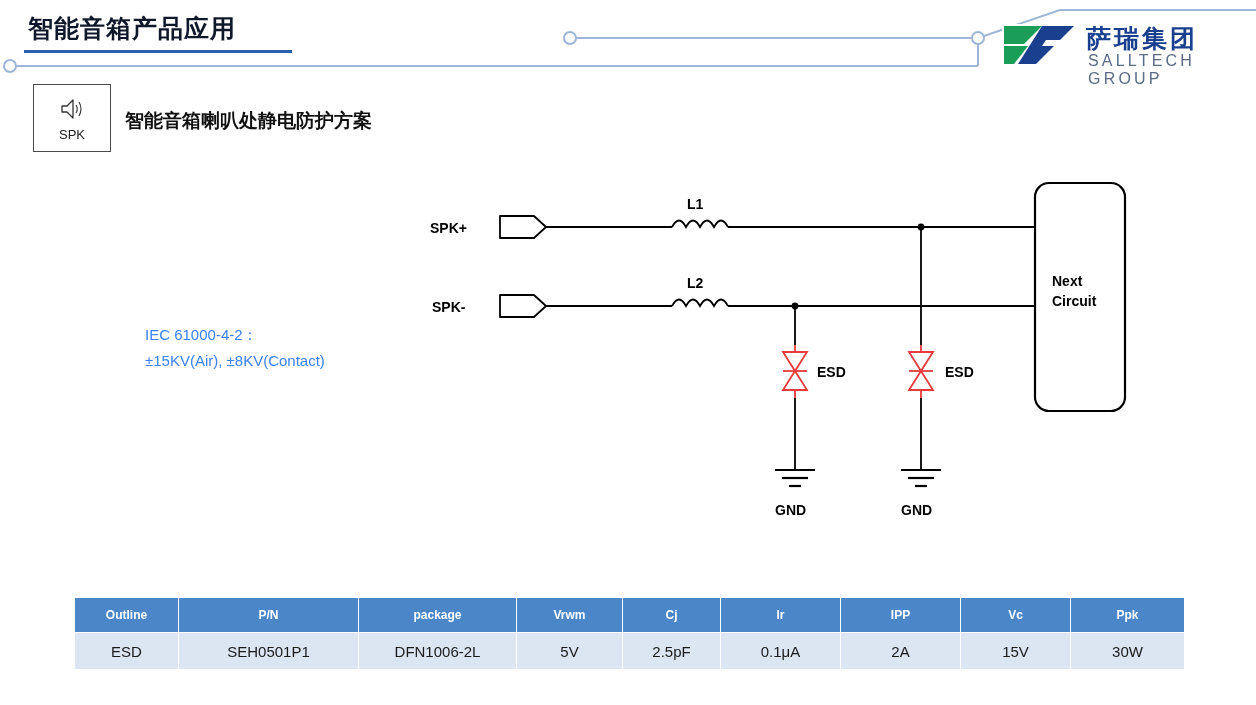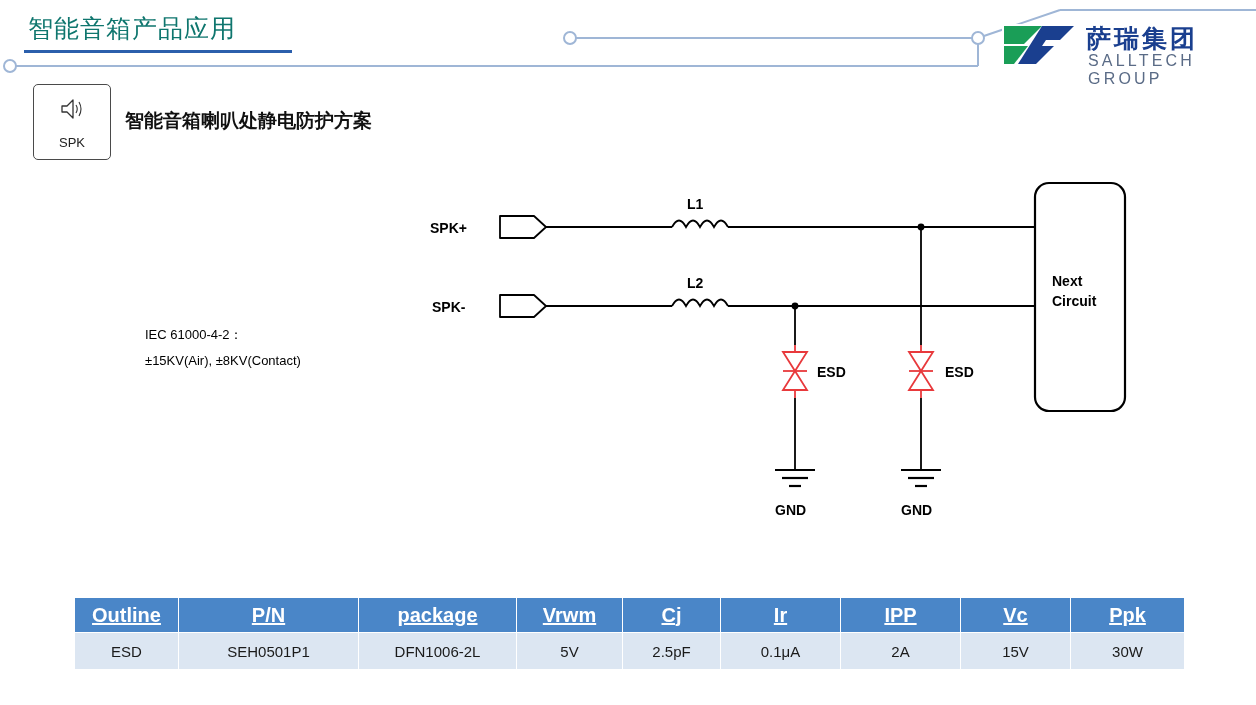--- a/index.html
+++ b/index.html
@@ -14,22 +14,22 @@
     position: relative;
     overflow: hidden;
   }
 
   
   .slide-title {
     position: absolute;
     left: 28px;
     top: 12px;
     font-size: 25px;
-    font-weight: normal;
-    color: #0f766e;
+    font-weight: bold;
+    color: #0f172a;
     letter-spacing: 1px;
   }
   .title-underline {
     position: absolute;
     left: 24px;
     top: 50px;
     width: 268px;
     height: 3px;
     background: #2b5fac;
   }
@@ -76,23 +76,23 @@
     color: #5a6b86;
     letter-spacing: 3.2px;
   }
 
   
   .spk-box {
     position: absolute;
     left: 33px;
     top: 84px;
     width: 78px;
-    height: 76px;
+    height: 68px;
     border: 1px solid #4a4a4a;
-    border-radius: 5px;
+    border-radius: 0;
     background: #fff;
     box-sizing: border-box;
   }
   .spk-icon {
     position: absolute;
     left: 50%;
     top: 12px;
     transform: translateX(-50%);
   }
   .spk-label {
@@ -112,22 +112,22 @@
     font-weight: bold;
     color: #111;
     text-align: right;
   }
 
   
   .iec-note {
     position: absolute;
     left: 145px;
     top: 322px;
-    font-size: 13px;
-    color: #000000;
+    font-size: 15px;
+    color: #3b82f6;
     line-height: 26px;
     white-space: pre-line;
   }
 
   
   .schematic {
     position: absolute;
     left: 0;
     top: 0;
     width: 1256px;
@@ -145,26 +145,25 @@
     position: absolute;
     left: 74px;
     top: 597px;
     width: 1110px;
     border-collapse: collapse;
     table-layout: fixed;
   }
   .param-table th {
     background: #4a86c8;
     color: #ffffff;
-    font-size: 20px;
+    font-size: 12px;
     font-weight: bold;
     height: 32px;
     border: 1px solid #ffffff;
     text-align: center;
-    text-decoration: underline;
   }
   .param-table td {
     background: #dce6f2;
     color: #1a1a1a;
     font-size: 15px;
     height: 34px;
     border: 1px solid #ffffff;
     text-align: center;
   }
 </style>

